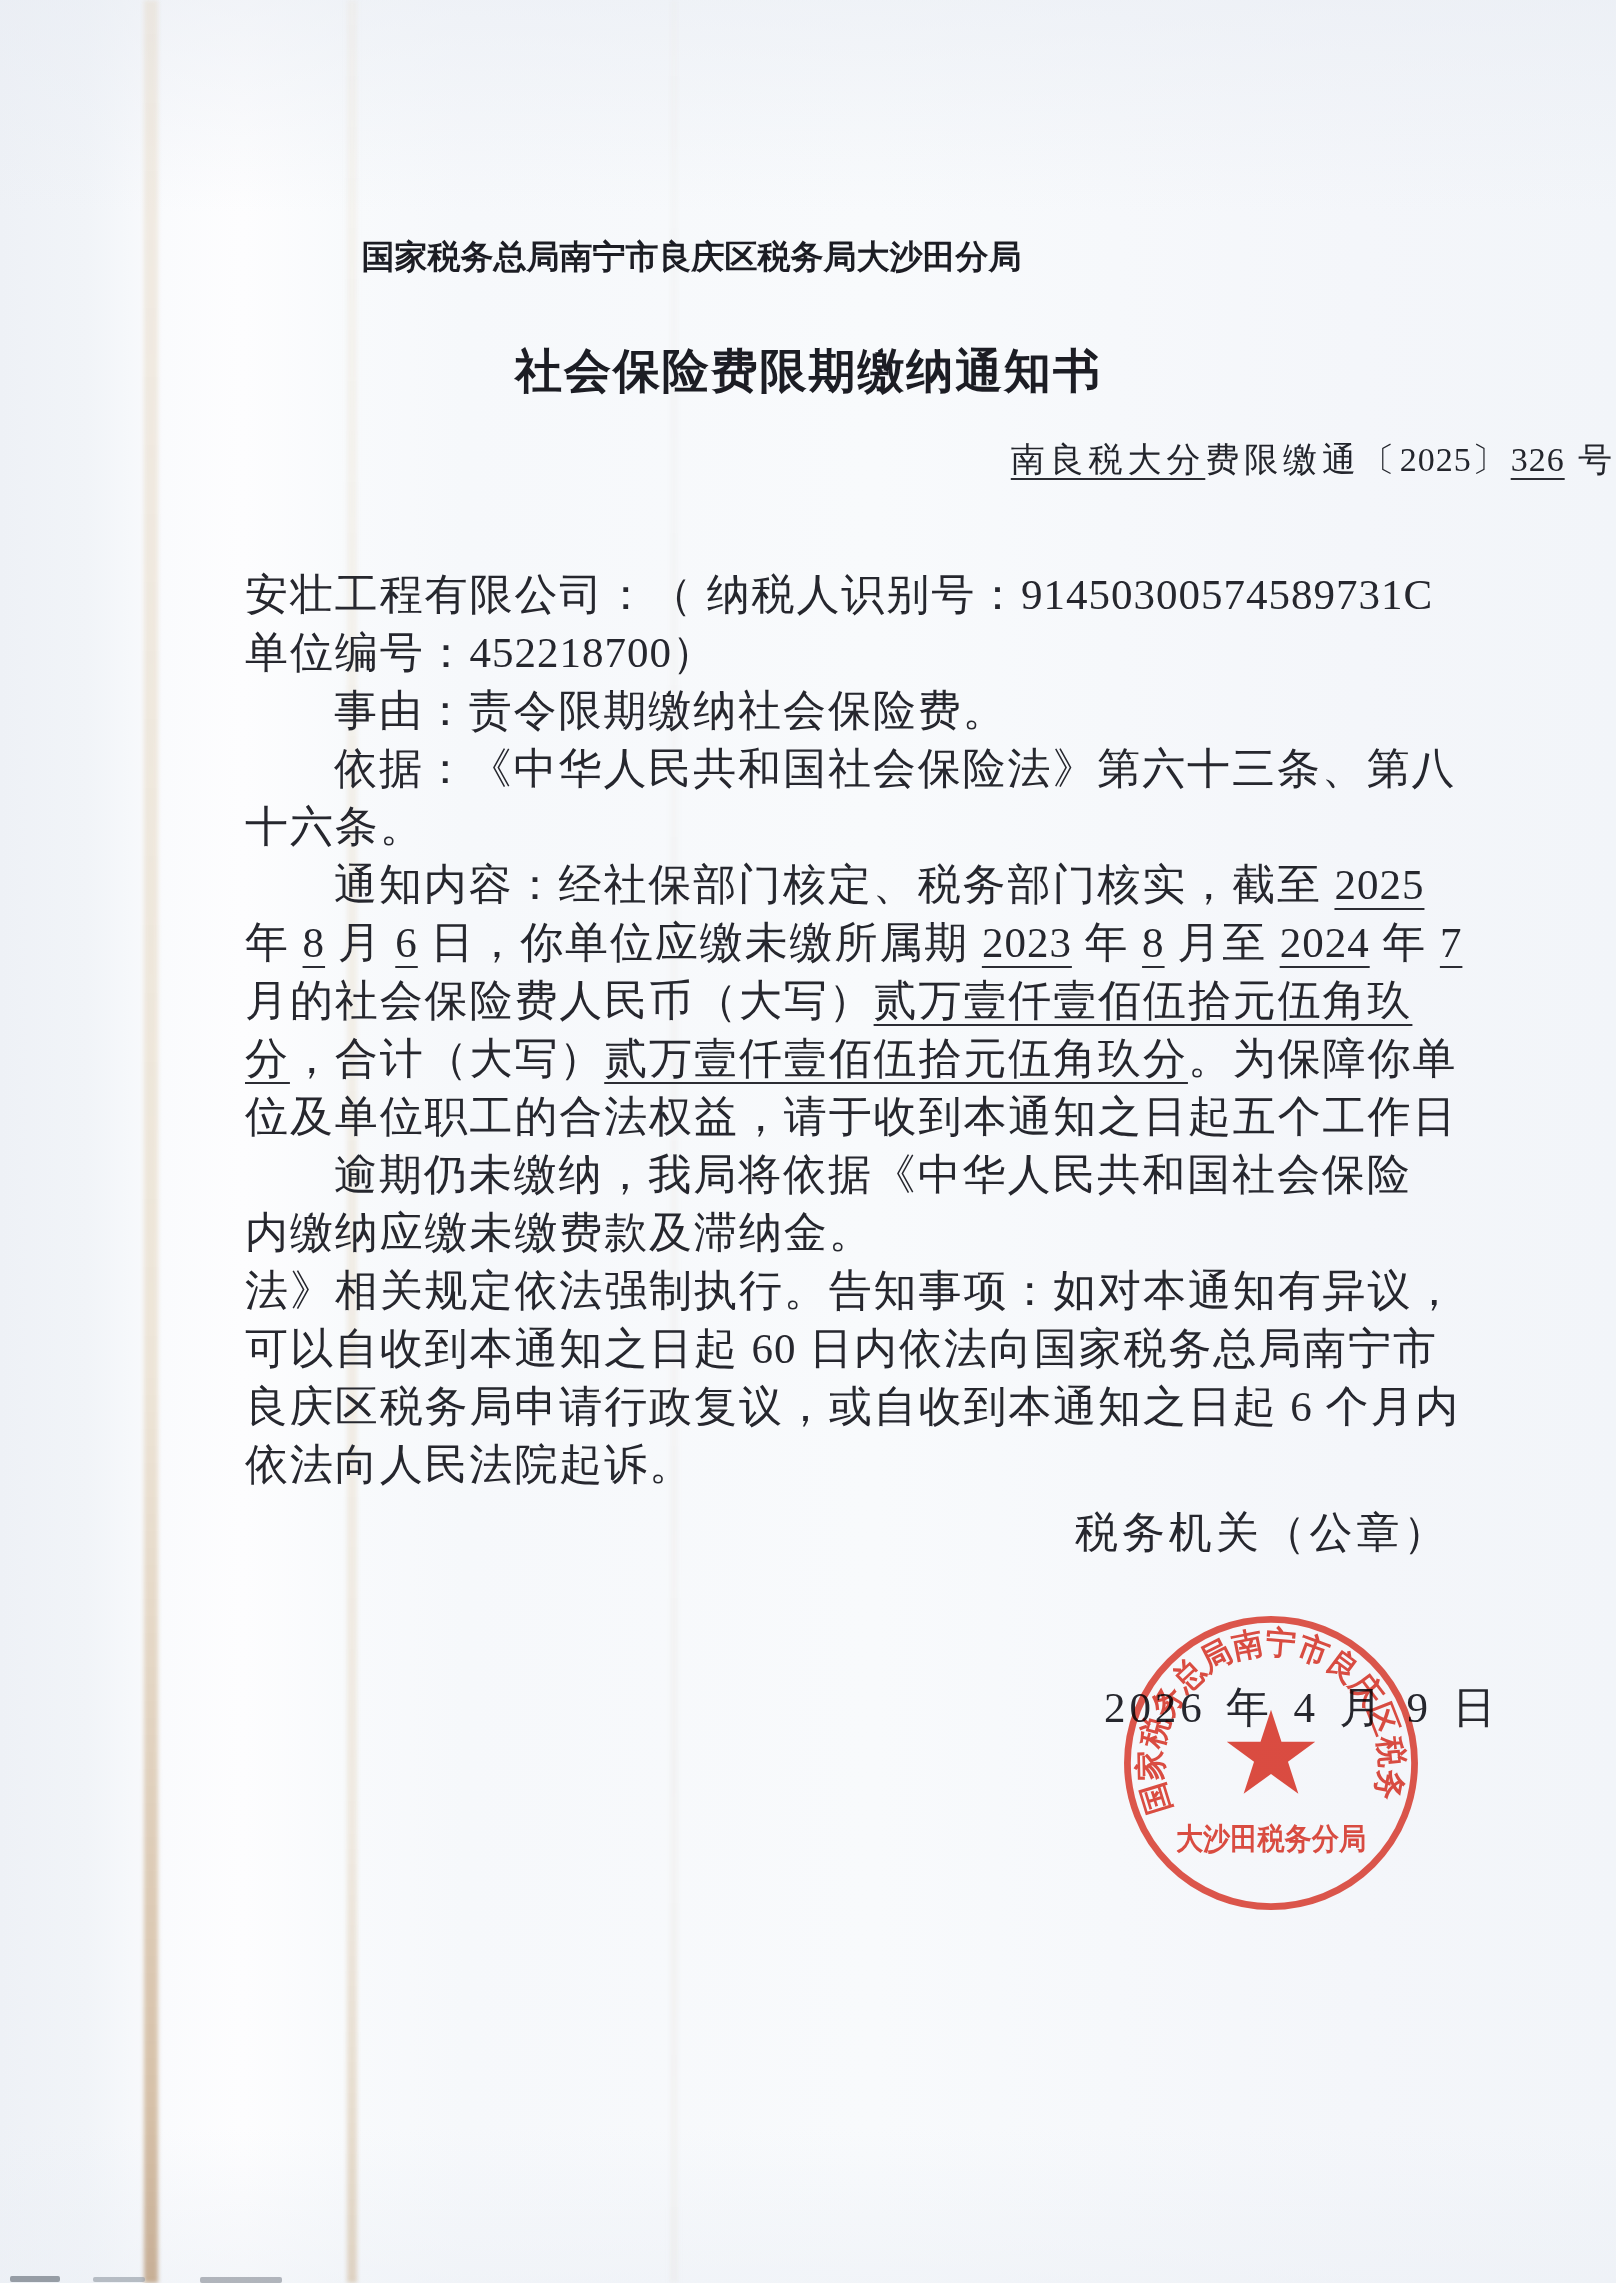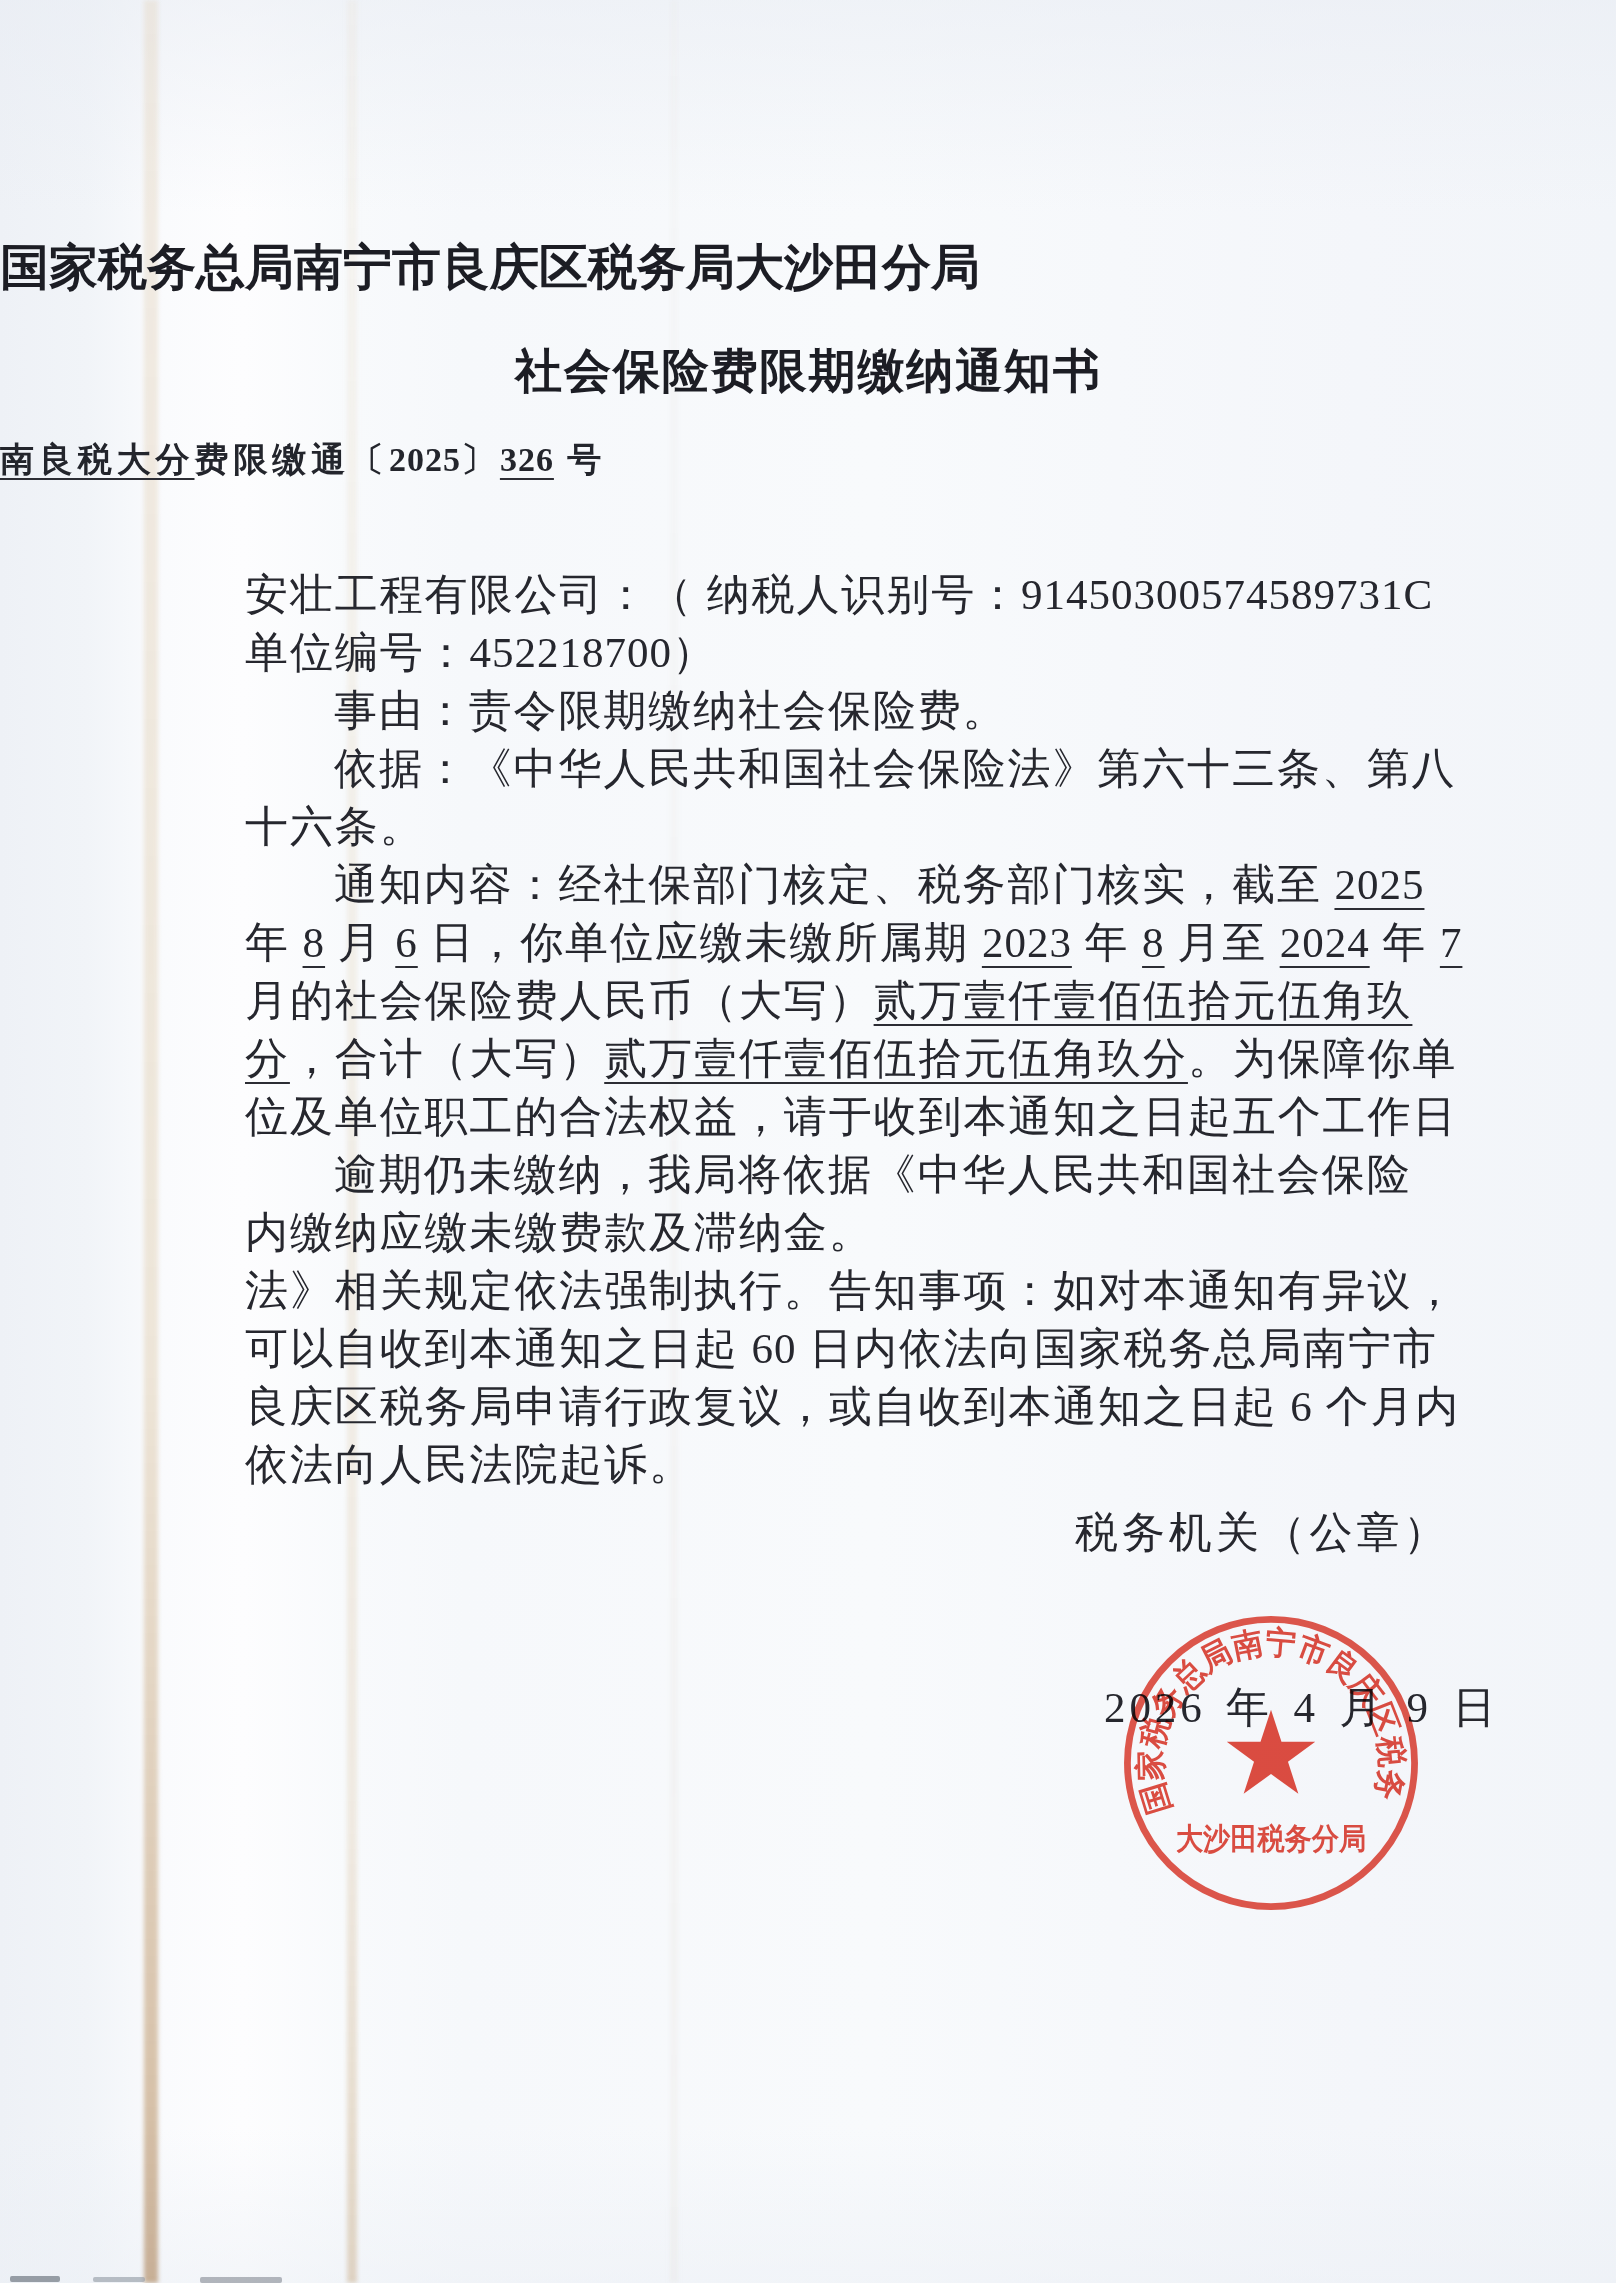--- a/index.html
+++ b/index.html
@@ -18,26 +18,26 @@
   
   .crease{position:absolute;top:0;height:100%;pointer-events:none;filter:blur(1.9px);}
   .crease.c1{left:144px;width:13.6px;background:linear-gradient(180deg,rgba(224,203,172,.30),rgba(220,196,158,.38) 60%,rgba(186,146,100,.55) 92%,rgba(170,128,84,.6));}
   .crease.c2{left:347px;width:9.7px;background:linear-gradient(180deg,rgba(230,213,187,.16),rgba(219,196,162,.30) 80%,rgba(196,163,120,.42));}
   .crease.c3{left:670px;width:7.8px;background:linear-gradient(180deg,rgba(228,222,212,.10),rgba(220,210,196,.16));}
   .edge-mark{position:absolute;pointer-events:none;border-radius:1.9px;}
   .m1{left:9.7px;top:2276px;width:50px;height:5.8px;background:#788089;opacity:.75;}
   .m2{left:93px;top:2277px;width:52px;height:4.9px;background:#8f98a2;opacity:.6;}
   .m3{left:200px;top:2277px;width:82px;height:5.8px;background:#5f6670;opacity:.45;}
 
-  .title1{position:absolute;top:235px;left:0;width:1383px;
-    font-size:49px;font-weight:700;letter-spacing:0px;color:#1c1d24;}
+  .title1{position:absolute;top:235px;left:0;width:1383px;text-align:center;
+    font-size:33px;font-weight:700;letter-spacing:0px;color:#1c1d24;}
   .title2{position:absolute;top:340px;left:0;width:1617px;text-align:center;
     font-size:47px;font-weight:700;letter-spacing:1.9px;color:#1c1d24;}
-  .docnum{position:absolute;top:437px;left:0;width:1617px;text-align:left;
-    font-size:34px;font-weight:700;letter-spacing:4.9px;color:#23252c;}
+  .docnum{position:absolute;top:437px;left:0;width:1617px;text-align:right;
+    font-size:34px;font-weight:400;letter-spacing:4.9px;color:#23252c;}
   .docnum .u{text-underline-offset:6.8px;}
 
   .bodyblock{position:absolute;left:245px;top:568px;width:1223px;}
   .bline{height:58px;line-height:54px;font-size:43px;letter-spacing:1.9px;white-space:nowrap;color:#26272e;}
   .bline.indent{text-indent:89px;}
   .u{text-decoration:underline;text-decoration-thickness:2.4px;text-underline-offset:8.7px;text-decoration-color:#2c2d34;}
   .num{letter-spacing:1px;}
 
   .sig-label{position:absolute;top:1504px;left:1075px;font-size:43px;letter-spacing:3.9px;color:#26272e;}
   .sig-date{position:absolute;top:1679px;left:1104px;font-size:43px;letter-spacing:3.9px;word-spacing:5.8px;color:#26272e;}

